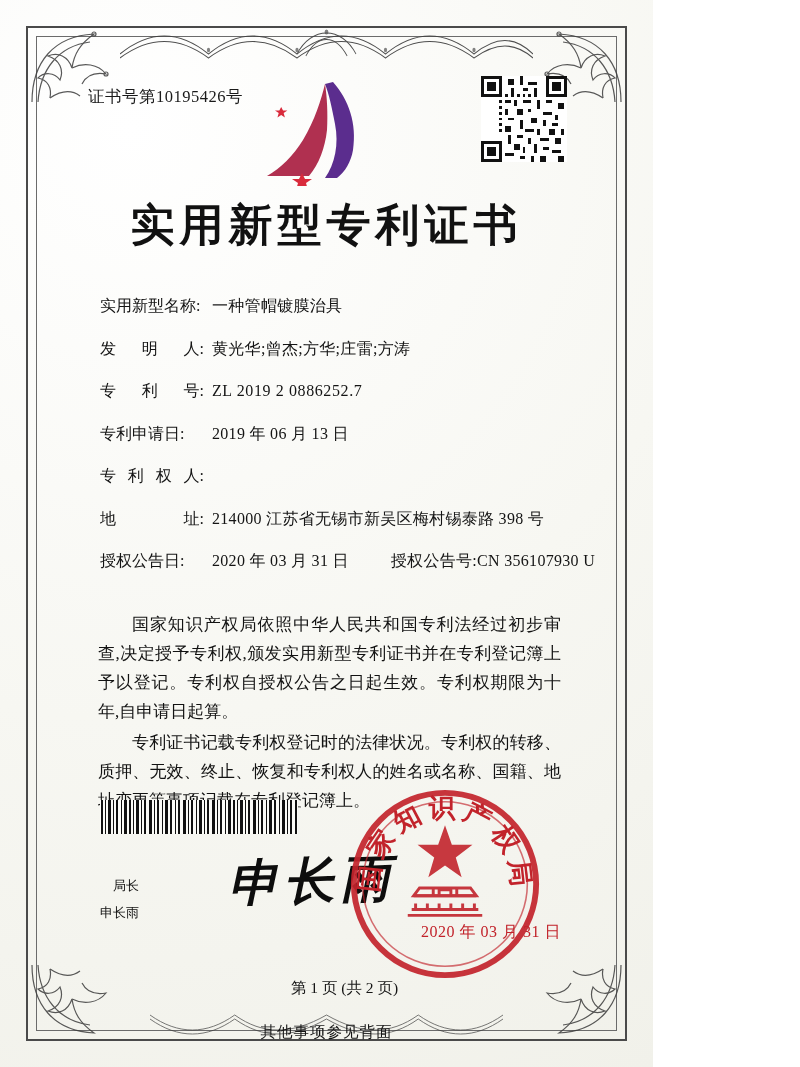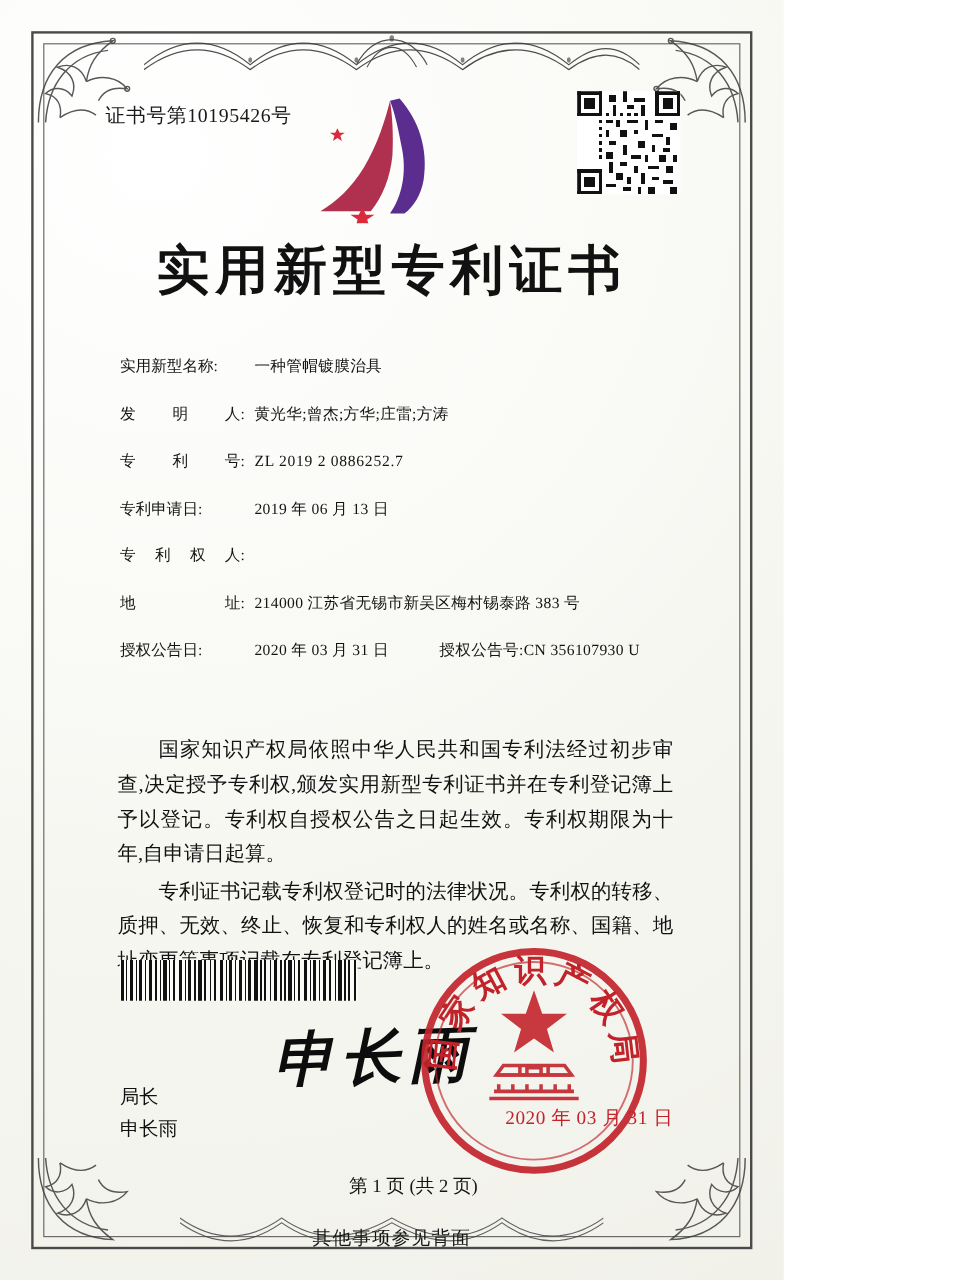--- a/index.html
+++ b/index.html
@@ -115,21 +115,21 @@
   .fields {
     position: absolute;
     left: 100px;
     right: 92px;
     top: 296px;
   }
   .field-row {
     display: flex;
     align-items: baseline;
     margin-bottom: 21.5px;
-    font-size: 13px;
+    font-size: 16px;
     color: #141414;
     white-space: nowrap;
   }
   .field-label {
     display: inline-block;
     width: 112px;
     flex: 0 0 112px;
     letter-spacing: 0px;
   }
   .label-spread-4 { display:flex; justify-content: space-between; width: 104px; }
@@ -168,24 +168,25 @@
     top: 800px;
     width: 198px;
     height: 34px;
   }
   .barcode svg { display:block; width: 100%; height:100%; }
 
   
   .sig-block {
     position: absolute;
     left: 100px;
-    top: 901px;
-    font-size: 16px;
+    top: 872px;
+    font-size: 13px;
     line-height: 27px;
     color: #111;
+    text-align: right;
   }
   .sig-script {
     position: absolute;
     left: 228px;
     top: 848px;
     font-size: 50px;
     font-family: "DejaVu Serif", serif;
     font-style: italic;
     font-weight: 700;
     color: #0d0d0d;
@@ -463,21 +464,21 @@
       </span>
     </div>
 
     <div class="field-row">
       <span class="field-label">
         <span class="label-spread-5">
           <span>地</span>
           <span>址:</span>
         </span>
       </span>
-      <span class="field-value">214000 江苏省无锡市新吴区梅村锡泰路 383 号</span>
+      <span class="field-value">214000 江苏省无锡市新吴区梅村锡泰路 398 号</span>
     </div>
 
     <div class="field-row">
       <span class="field-label">授权公告日:</span>
       <span class="field-value">2020 年 03 月 31 日</span>
       <span class="field-value secondary-label">授权公告号:</span>
       <span class="field-value">CN 356107930 U</span>
     </div>
   </div>
 

